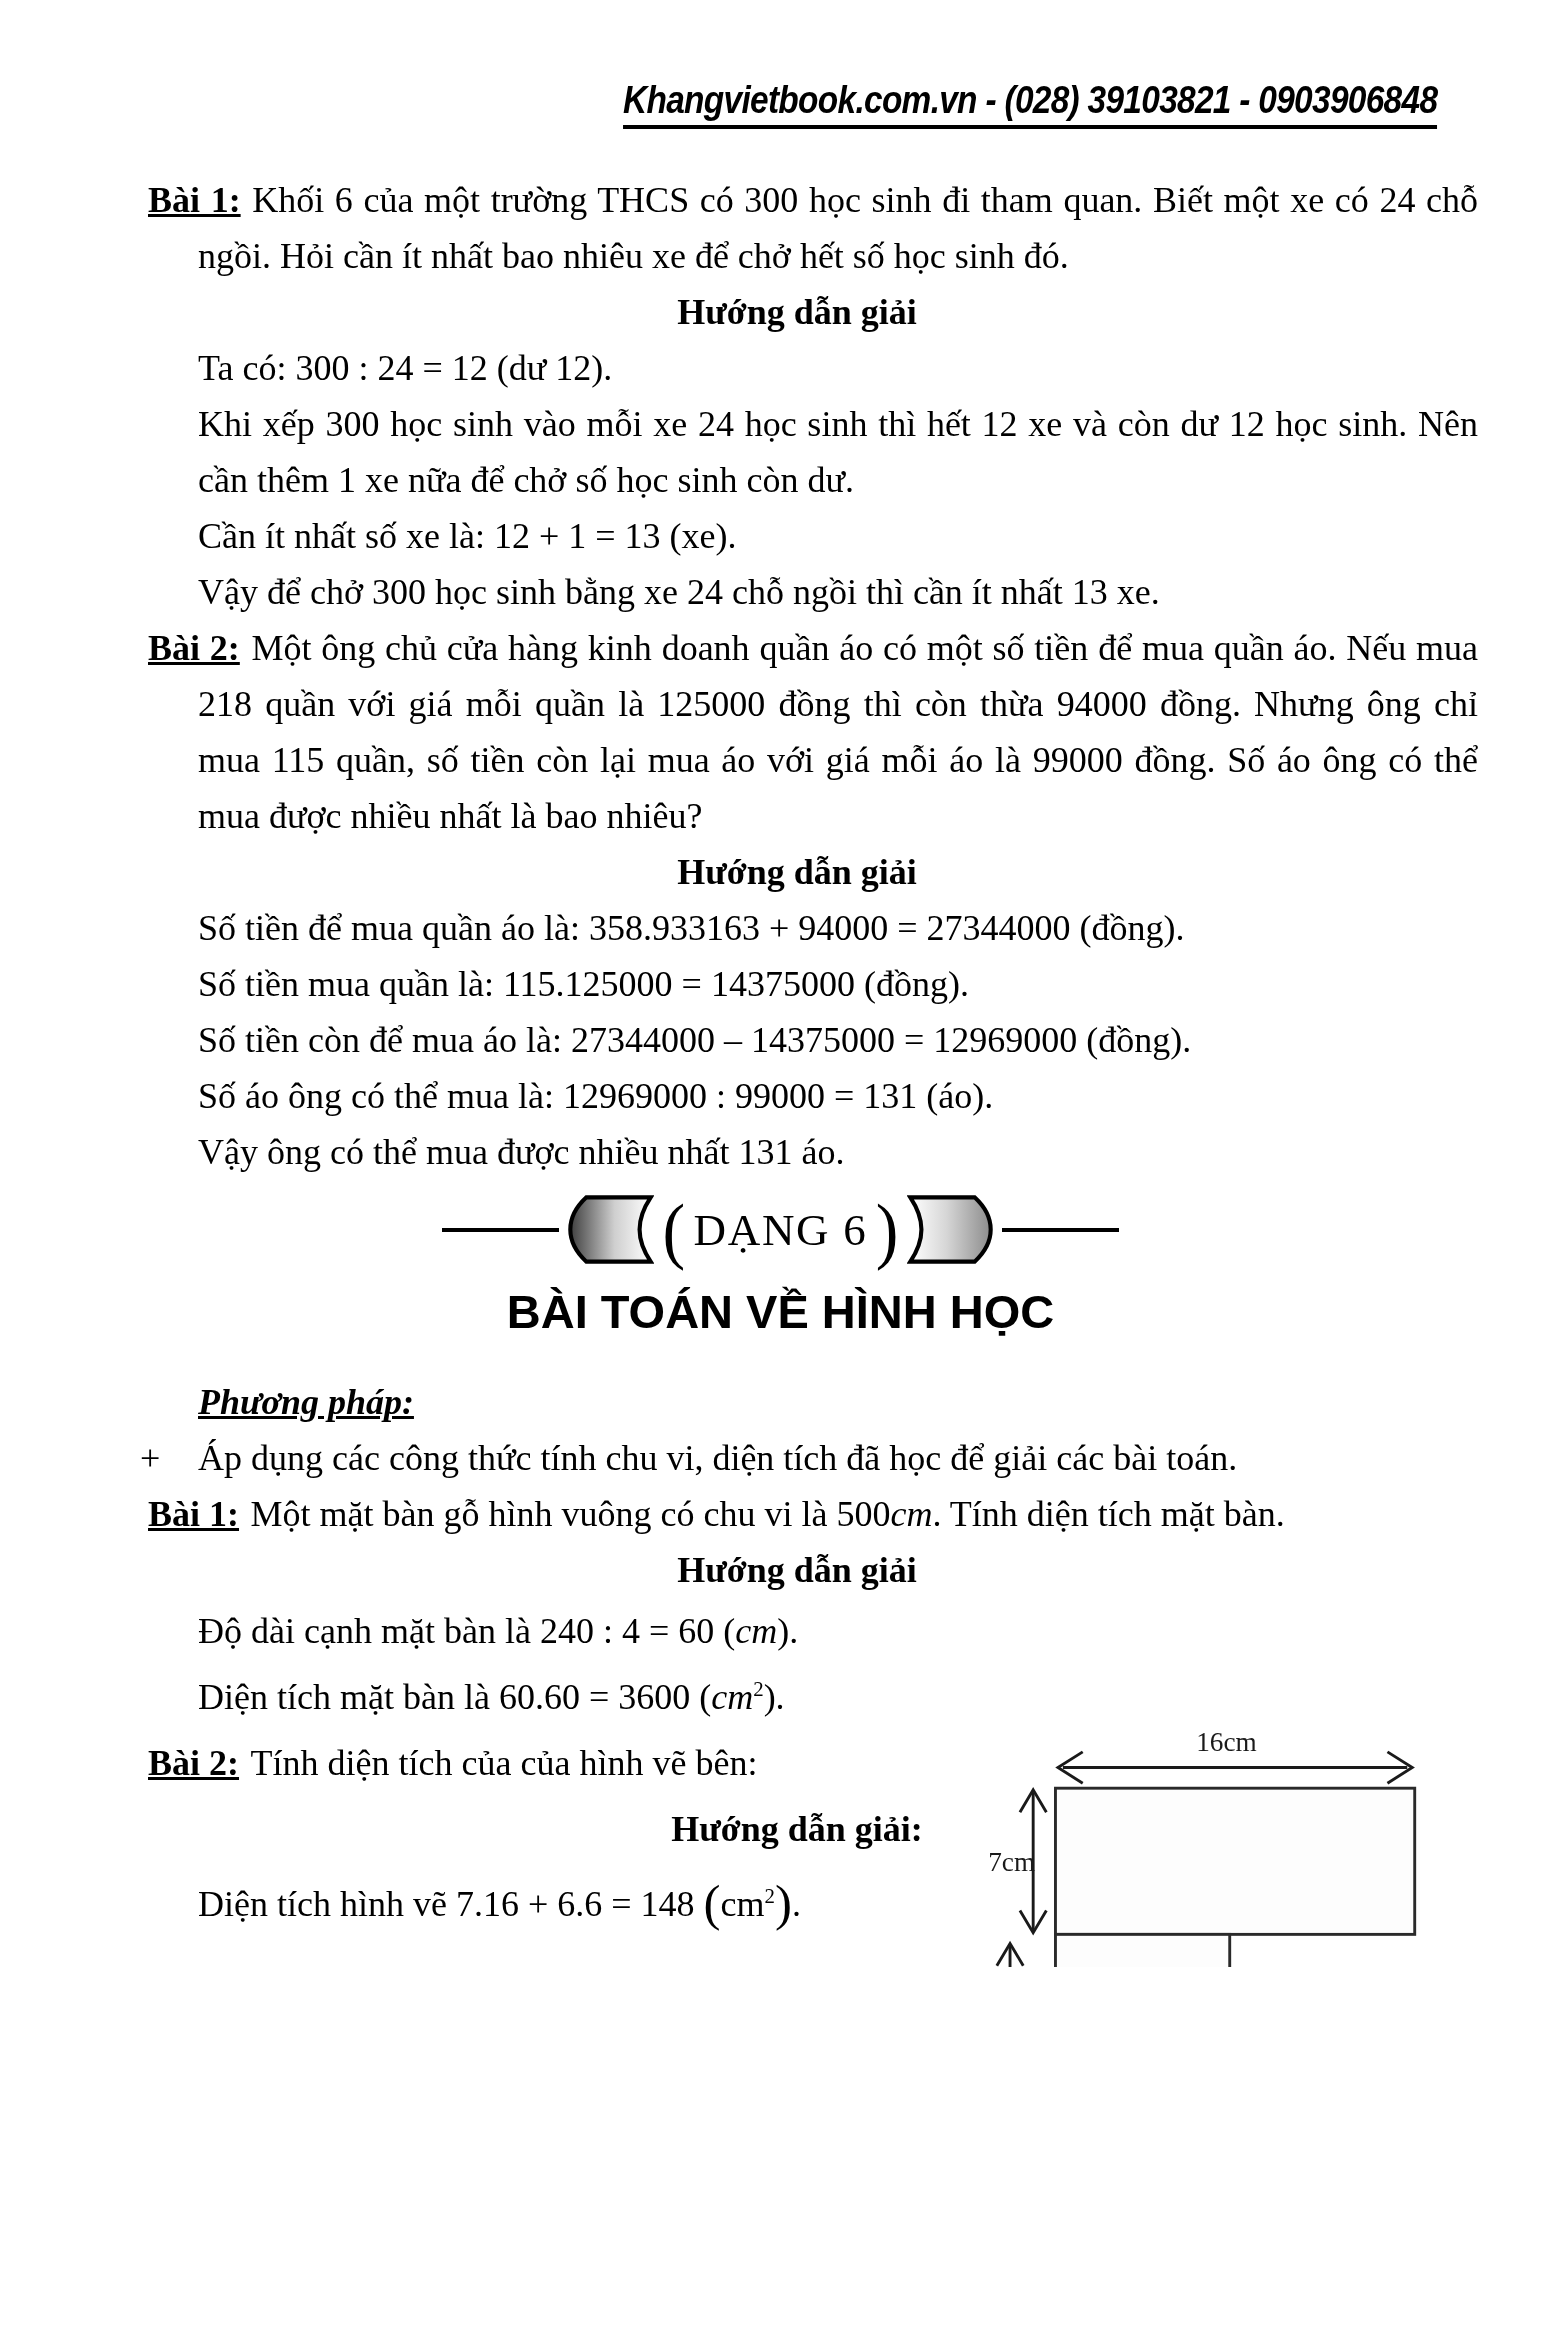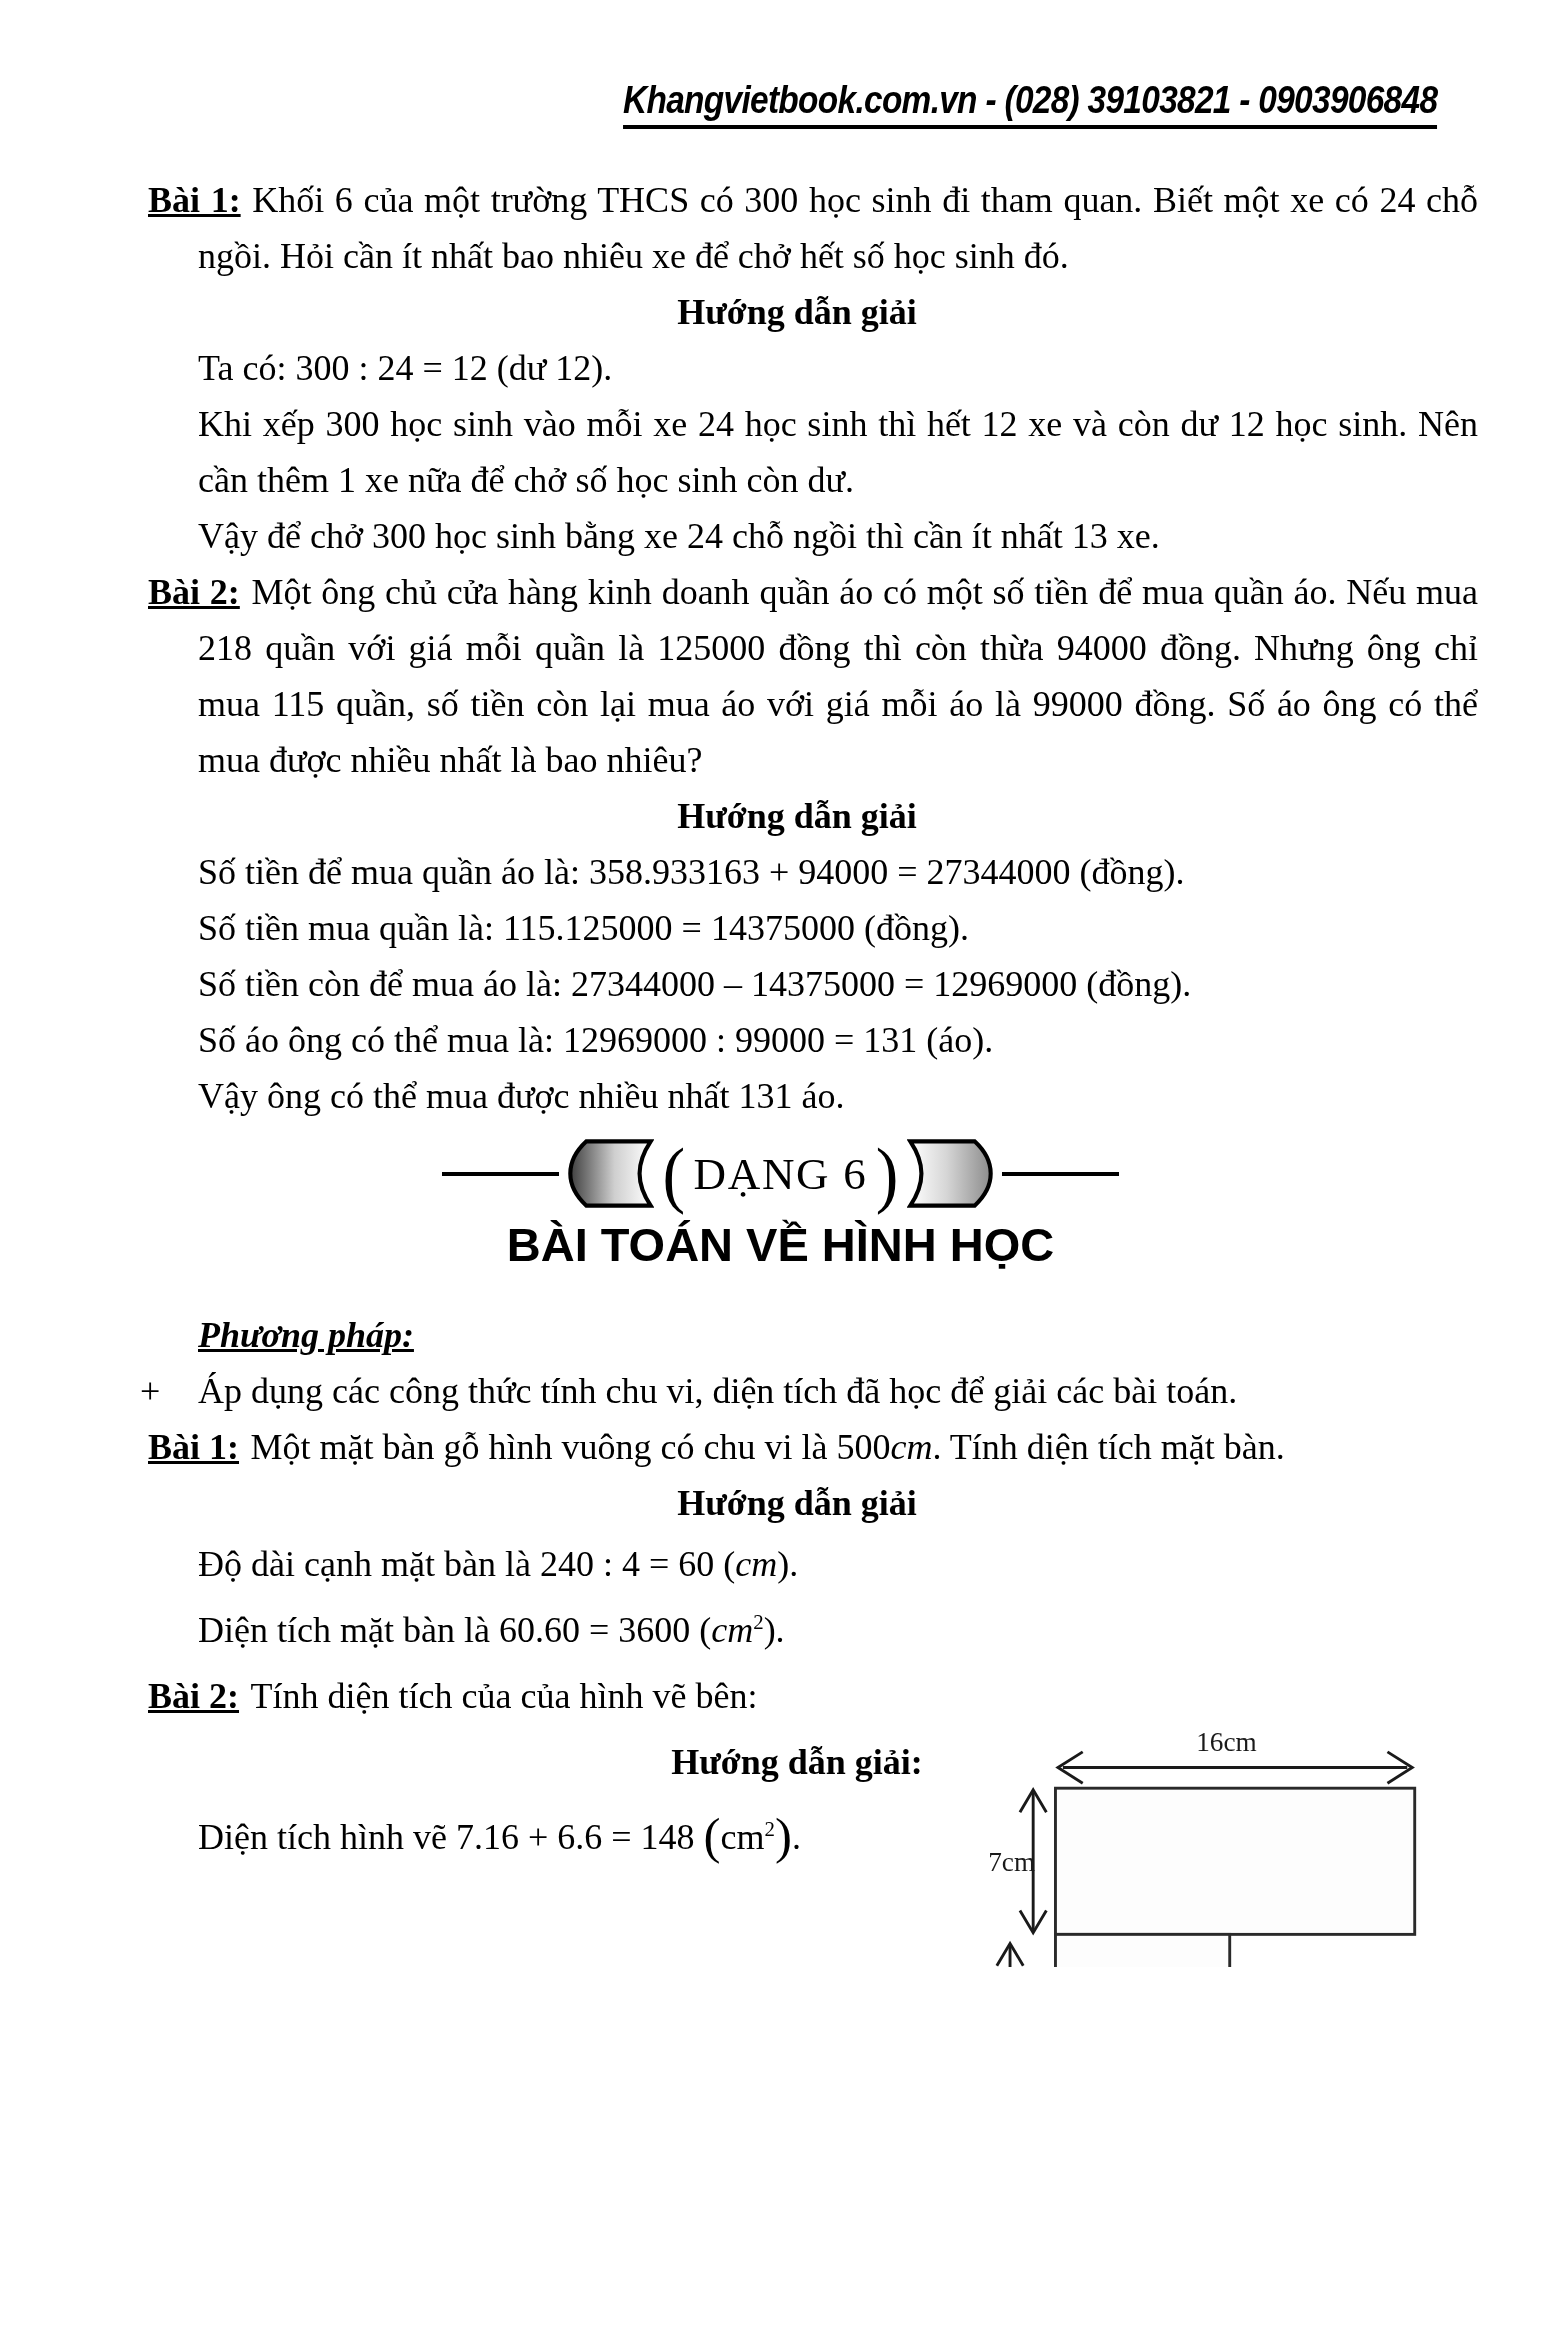--- a/index.html
+++ b/index.html
@@ -34,21 +34,21 @@
   .it    { font-style:italic; }
   sup    { font-size:58%; vertical-align:super; line-height:0; }
   .bigp  { font-size:51px; line-height:0; vertical-align:-4.1px; font-weight:400; }
   
   .banner { display:flex; align-items:center; justify-content:center; height:73px; margin-top:13.2px; }
   .banner .rule { width:117px; height:4.1px; background:#000; }
   .banner svg { display:block; margin:0 1.7px; }
   .banner .paren { font-size:68px; line-height:68px; padding:0 6.6px; transform:scaleY(1.08); }
   .banner .banner-label { font-size:45px; letter-spacing:1.7px; padding:0 1.7px; }
   .section-title {
-    margin-top:5px; text-align:center;
+    margin-top:16px; text-align:center;
     font-family:"Liberation Sans", sans-serif;
     font-weight:700; font-size:47px; line-height:59px;
     letter-spacing:0;
   }
   .method {
     margin:33px 0 0 198px;
     font-weight:bold; font-style:italic; text-decoration:underline;
     line-height:56px;
   }
   .bullet { margin:0 91px 0 198px; text-indent:-58px; line-height:56px; }
@@ -73,20 +73,21 @@
   </div>
 
   <div class="para hang first-gap">
     <span class="label">Bài 1:</span><span>Khối 6 của một trường THCS có 300 học sinh đi tham quan. Biết một xe có 24 chỗ ngồi. Hỏi cần ít nhất bao nhiêu xe để chở hết số học sinh đó.</span>
   </div>
 
   <div class="heading">Hướng dẫn giải</div>
 
   <div class="sol">Ta có: 300 : 24 = 12 (dư 12).</div>
   <div class="sol" style="text-align:justify;">Khi xếp 300 học sinh vào mỗi xe 24 học sinh thì hết 12 xe và còn dư 12 học sinh. Nên cần thêm 1 xe nữa để chở số học sinh còn dư.</div>
+  <div class="sol">Cần ít nhất số xe là: 12 + 1 = 13 (xe).</div>
   <div class="sol">Vậy để chở 300 học sinh bằng xe 24 chỗ ngồi thì cần ít nhất 13 xe.</div>
 
   <div class="para hang">
     <span class="label">Bài 2:</span><span>Một ông chủ cửa hàng kinh doanh quần áo có một số tiền để mua quần áo. Nếu mua 218 quần với giá mỗi quần là 125000 đồng thì còn thừa 94000 đồng. Nhưng ông chỉ mua 115 quần, số tiền còn lại mua áo với giá mỗi áo là 99000 đồng. Số áo ông có thể mua được nhiều nhất là bao nhiêu?</span>
   </div>
 
   <div class="heading">Hướng dẫn giải</div>
 
   <div class="sol">Số tiền để mua quần áo là: 358.933163 + 94000 = 27344000 (đồng).</div>
   <div class="sol">Số tiền mua quần là: 115.125000 = 14375000 (đồng).</div>

